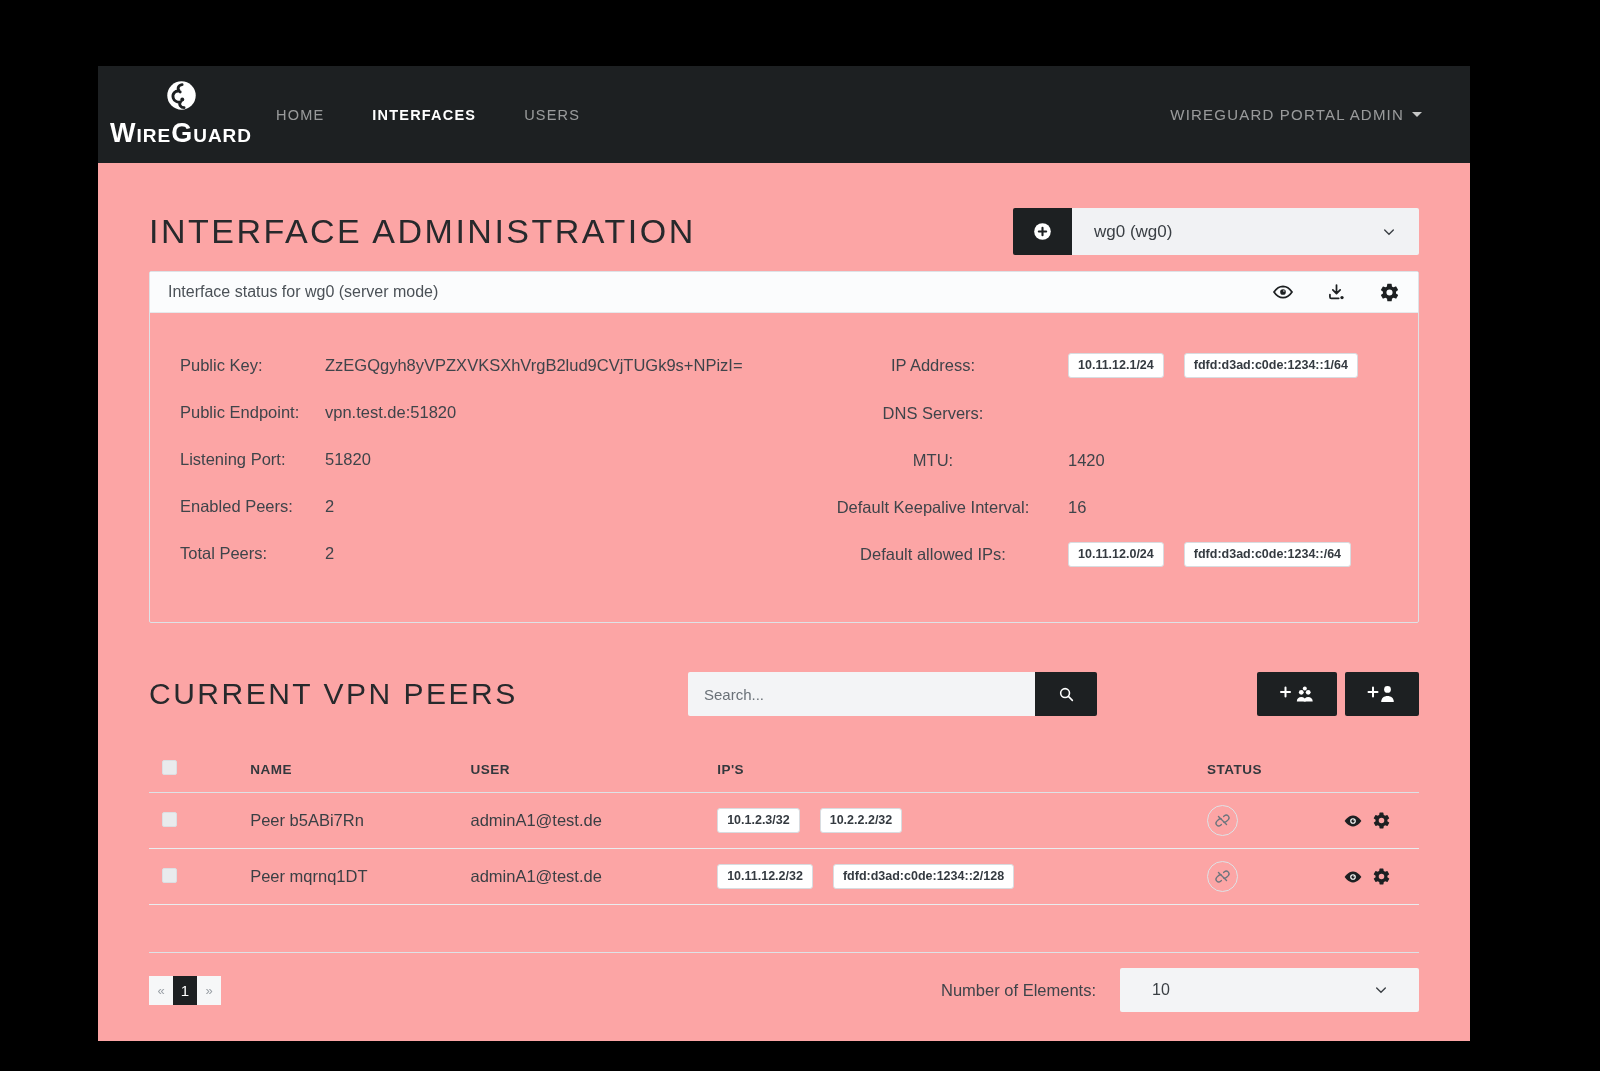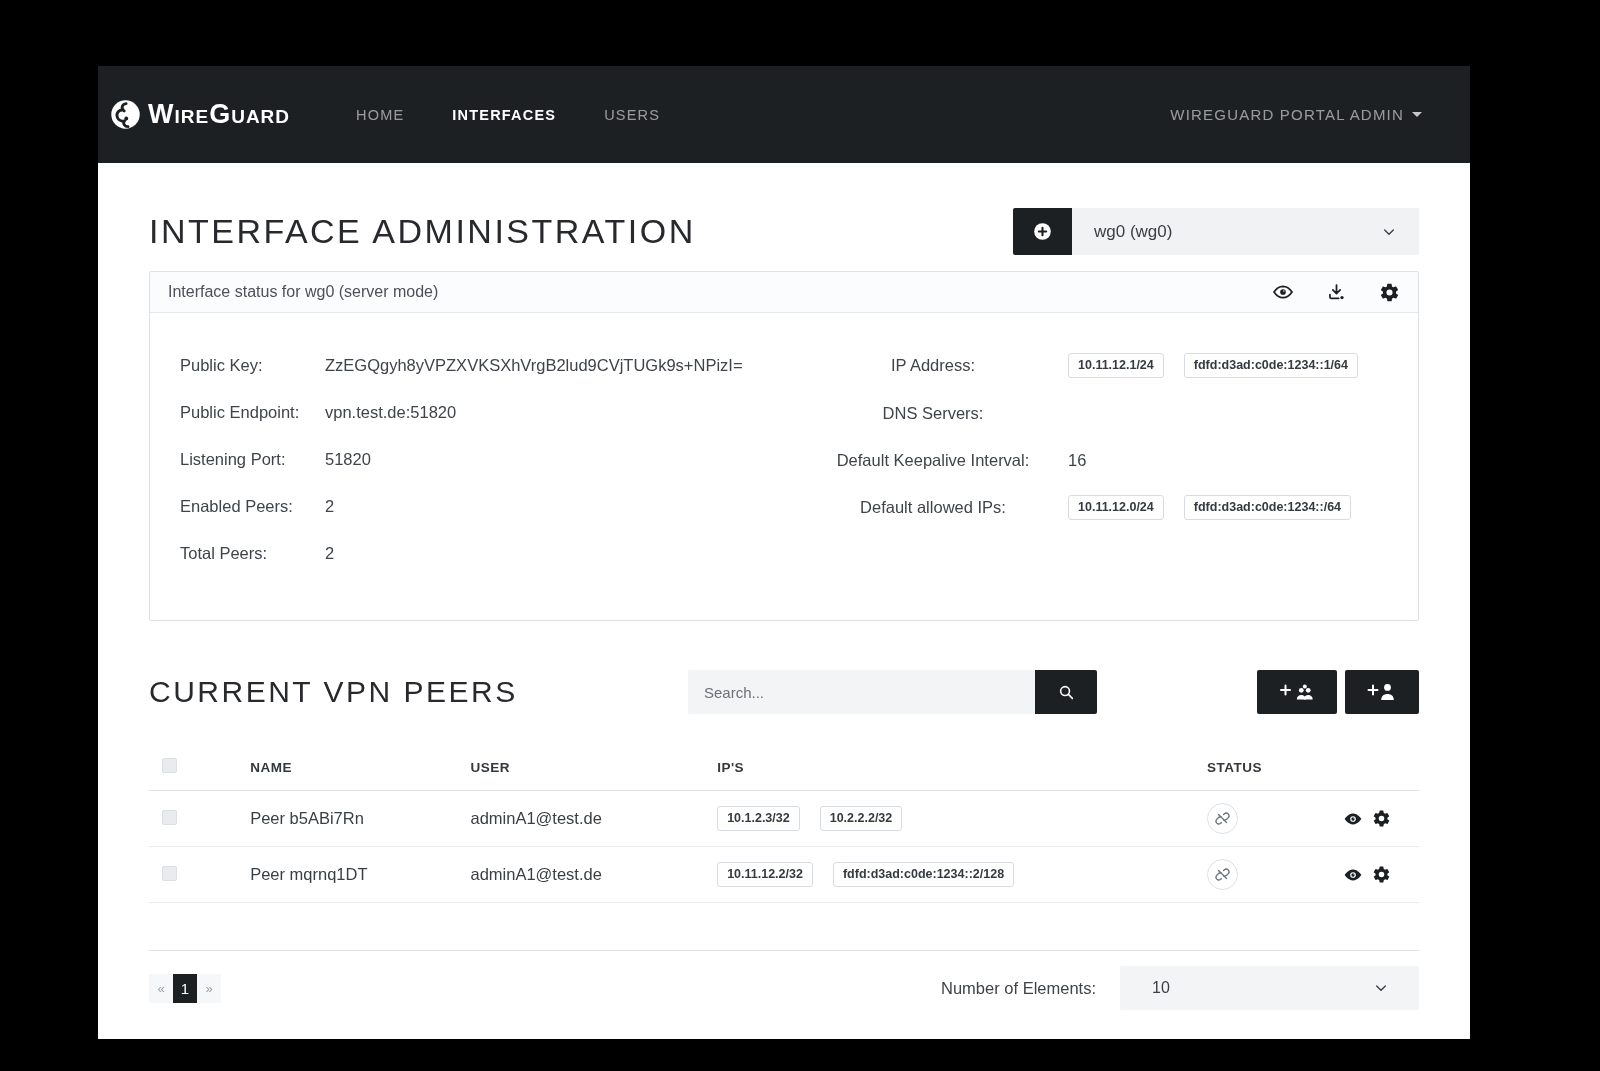--- a/index.html
+++ b/index.html
@@ -1,30 +1,30 @@
 <!DOCTYPE html>
 <html><head>
 <meta charset="utf-8">
 <style>
   * { box-sizing: border-box; margin: 0; padding: 0; }
   html,body { width:1600px; height:1071px; background:#000; font-family:"Liberation Sans", sans-serif; }
   .frame { position:absolute; left:98px; top:66px; width:1372px; }
 
   
   .navbar { height:97px; background:#1d2022; display:flex; align-items:center; padding:0 48px 0 12px; }
-  .brand { display:flex; align-items:center; gap:7px; margin-right:42px; cursor:pointer; }
+  .brand { display:flex; align-items:center; gap:7px; cursor:pointer;flex-direction:column; }
   .brand-name { color:#fff; font-variant:small-caps; font-size:27px; font-weight:600; letter-spacing:1px; }
   .nav-links { display:flex; align-items:center; gap:0; }
   .nav-link { color:rgba(255,255,255,.55); font-size:14.5px; letter-spacing:1.2px; text-transform:uppercase; padding:10px 24px; cursor:pointer; }
   .nav-link.active { color:#fff; font-weight:700; }
   .user-menu { margin-left:auto; color:rgba(255,255,255,.55); font-size:15px; letter-spacing:1.2px; text-transform:uppercase; display:flex; align-items:center; gap:8px; cursor:pointer; }
   .caret-down { width:0; height:0; border-left:5px solid transparent; border-right:5px solid transparent; border-top:5px solid rgba(255,255,255,.75); }
 
   
-  .main { background:#ffffff; min-height:840px; padding:45px 51px 29px; }
+  .main { background:#fca5a5; min-height:840px; padding:45px 51px 29px; }
   h1.page-title { font-size:34px; font-weight:500; letter-spacing:2.5px; color:#27292c; }
   .title-row { display:flex; align-items:center; justify-content:space-between; }
   .iface-controls { display:flex; }
   .btn-dark { background:#1d2022; border:none; cursor:pointer; display:flex; align-items:center; justify-content:center; color:#fff; }
   .add-iface-btn { width:59px; height:47px; border-radius:2px 0 0 2px; }
   .iface-select { width:347px; height:47px; background:#f1f2f4; display:flex; align-items:center; padding:0 22px; font-size:17px; color:#3a3f44; cursor:pointer; border-radius:0 2px 2px 0; }
   .iface-select .chev { margin-left:auto; }
 
   
   .card { margin-top:16px; border:1px solid #dee2e6; border-radius:2px; }
@@ -186,20 +186,24 @@
           <div class="info-row">
             <span class="info-label">IP Address:</span>
             <span class="badges">
               <span class="badge">10.11.12.1/24</span>
               <span class="badge">fdfd:d3ad:c0de:1234::1/64</span>
             </span>
           </div>
           <div class="info-row">
             <span class="info-label">DNS Servers:</span>
             <span class="info-value"></span>
+          </div>
+          <div class="info-row">
+            <span class="info-label">MTU:</span>
+            <span class="info-value">1420</span>
           </div>
           <div class="info-row">
             <span class="info-label">Default Keepalive Interval:</span>
             <span class="info-value">16</span>
           </div>
           <div class="info-row">
             <span class="info-label">Default allowed IPs:</span>
             <span class="badges">
               <span class="badge">10.11.12.0/24</span>
               <span class="badge">fdfd:d3ad:c0de:1234::/64</span>

